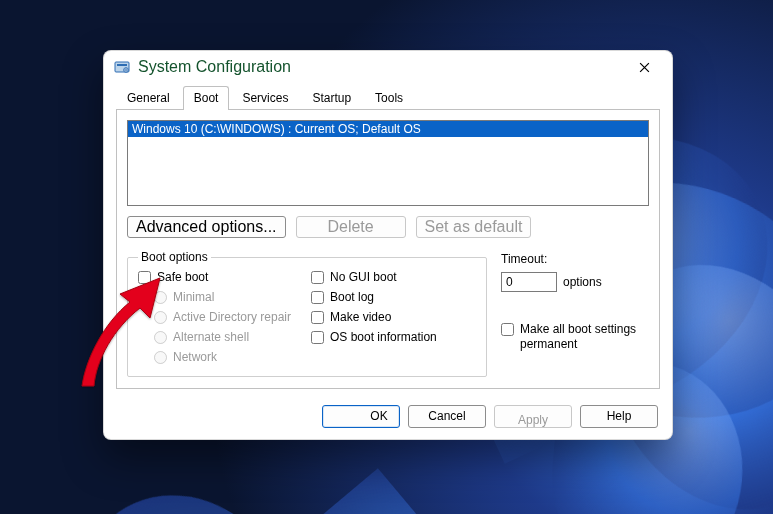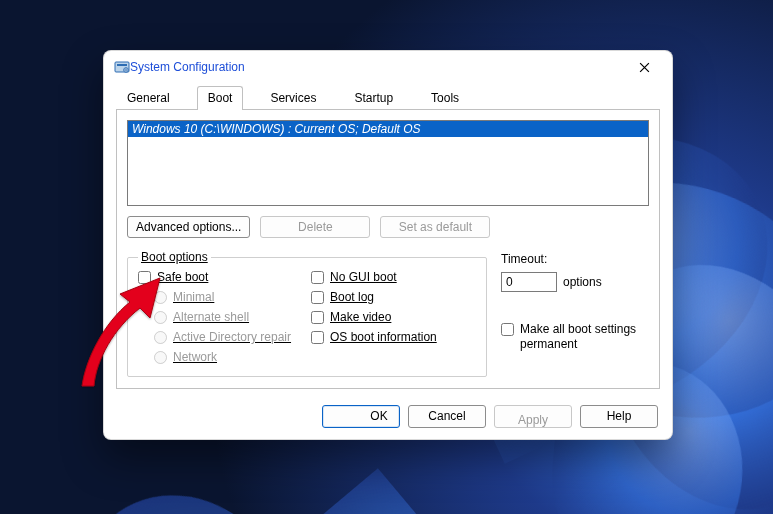--- a/index.html
+++ b/index.html
@@ -10,36 +10,36 @@
   .p1{width:340px;height:260px;right:-40px;top:60px;transform:rotate(-25deg);}
   .p2{width:300px;height:230px;right:-20px;top:220px;transform:rotate(15deg);}
   .p3{width:260px;height:210px;right:60px;bottom:-40px;transform:rotate(55deg);}
   .p4{width:220px;height:190px;right:230px;bottom:-60px;transform:rotate(95deg);}
   .p5{width:200px;height:180px;left:-60px;top:280px;transform:rotate(210deg);}
   .p6{width:180px;height:160px;left:60px;bottom:-70px;transform:rotate(140deg);}
   
   .dialog { position:absolute; left:103px; top:50px; width:570px; height:390px; background:#fff; border:1px solid rgba(0,0,0,.15); border-radius:8px; box-shadow:0 18px 40px rgba(0,0,0,.45); display:flex; flex-direction:column; }
   .titlebar { height:32px; display:flex; align-items:center; padding:0 10px; }
   .titlebar-icon svg { width:16px; height:16px; display:block; }
-  .titlebar-title { font-size:12px; color:#1d4ed8; }
+  .titlebar-title { margin-left:8px; font-size:16px; color:#14532d; }
   .titlebar-spacer { flex:1; }
   .close-btn { width:36px; height:28px; display:flex; align-items:center; justify-content:center; border-radius:4px; }
   .close-btn svg { width:11px; height:11px; }
-  .tabs { display:flex; gap:16px; padding:2px 12px 0 12px; }
+  .tabs { display:flex; gap:2px; padding:2px 12px 0 12px; }
   .tab { padding:4px 10px 5px; font-size:12px; color:#000; border:1px solid transparent; border-bottom:none; position:relative; top:1px; background:#fff;}
   .tab.active { border-color:#c0c0c0; border-top-left-radius:3px; border-top-right-radius:3px; background:#fff; z-index:2;}
   .tab:not(.active){border-color:transparent;}
   .tab-body { margin:0 12px 10px; border:1px solid #c0c0c0; flex:1; padding:10px; position:relative; background:#fff;}
   .os-list { width:100%; height:86px; border:1px solid #7a7a7a; background:#fff; overflow:auto;}
-  .os-row { padding:1px 4px; background:#0a63c7; color:#fff; font-size:12px; white-space:nowrap;font-style:italic;}
+  .os-row { padding:1px 4px; background:#0a63c7; color:#fff; font-size:12px; white-space:nowrap;}
   .btn-row { margin-top:10px; display:flex; gap:10px; }
-  .btn { min-width:110px; height:22px; background:#fdfdfd; border:1px solid #8c8c8c; border-radius:3px; font-size:12px; padding:8px 8px; display:inline-flex; align-items:center; justify-content:center; cursor:default; }
+  .btn { min-width:110px; height:22px; background:#fdfdfd; border:1px solid #8c8c8c; border-radius:3px; font-size:16px; padding:8px 8px; display:inline-flex; align-items:center; justify-content:center; cursor:default; }
   .btn.disabled { color:#9a9a9a; border-color:#c8c8c8; }
   .lower { display:flex; margin-top:12px; gap:10px; }
-  fieldset.bootopts { flex:0 0 360px; border:1px solid #cfcfcf; border-radius:2px; padding:6px 10px 12px; margin:0;text-decoration:underline; }
+  fieldset.bootopts { flex:0 0 360px; border:1px solid #cfcfcf; border-radius:2px; padding:6px 10px 12px; margin:0; }
   fieldset.bootopts legend { font-size:12px; padding:0 3px; }
   .cols { display:flex; gap:8px; }
   .col { flex:1; display:flex; flex-direction:column; gap:6px; }
   label.check, label.radio { display:flex; align-items:center; gap:6px; font-size:12px; color:#000; }
   label.radio.disabled { color:#9a9a9a; }
   label.radio { margin-left:16px; }
   input[type=checkbox]{ width:13px; height:13px; margin:0; accent-color:#0a63c7;}
   input[type=radio]{ width:13px; height:13px; margin:0; }
   .right-col { flex:1; padding:2px 4px 0 4px; display:flex; flex-direction:column; gap:6px; }
   .timeout-row { display:flex; align-items:center; gap:6px; }
@@ -114,25 +114,25 @@
             <label class="check">
               <input type="checkbox" style="">
               <span>Safe boot</span>
             </label>
             <label class="radio disabled">
               <input type="radio" disabled="" style="">
               <span>Minimal</span>
             </label>
             <label class="radio disabled">
               <input type="radio" disabled="" style="">
+              <span>Active Directory repair</span>
+            </label>
+            <label class="radio disabled">
+              <input type="radio" disabled="" style="">
               <span>Alternate shell</span>
-            </label>
-            <label class="radio disabled">
-              <input type="radio" disabled="" style="">
-              <span>Active Directory repair</span>
             </label>
             <label class="radio disabled">
               <input type="radio" disabled="" style="">
               <span>Network</span>
             </label>
           </div>
           <div class="col">
             <label class="check">
               <input type="checkbox" style="">
               <span>No GUI boot</span>

